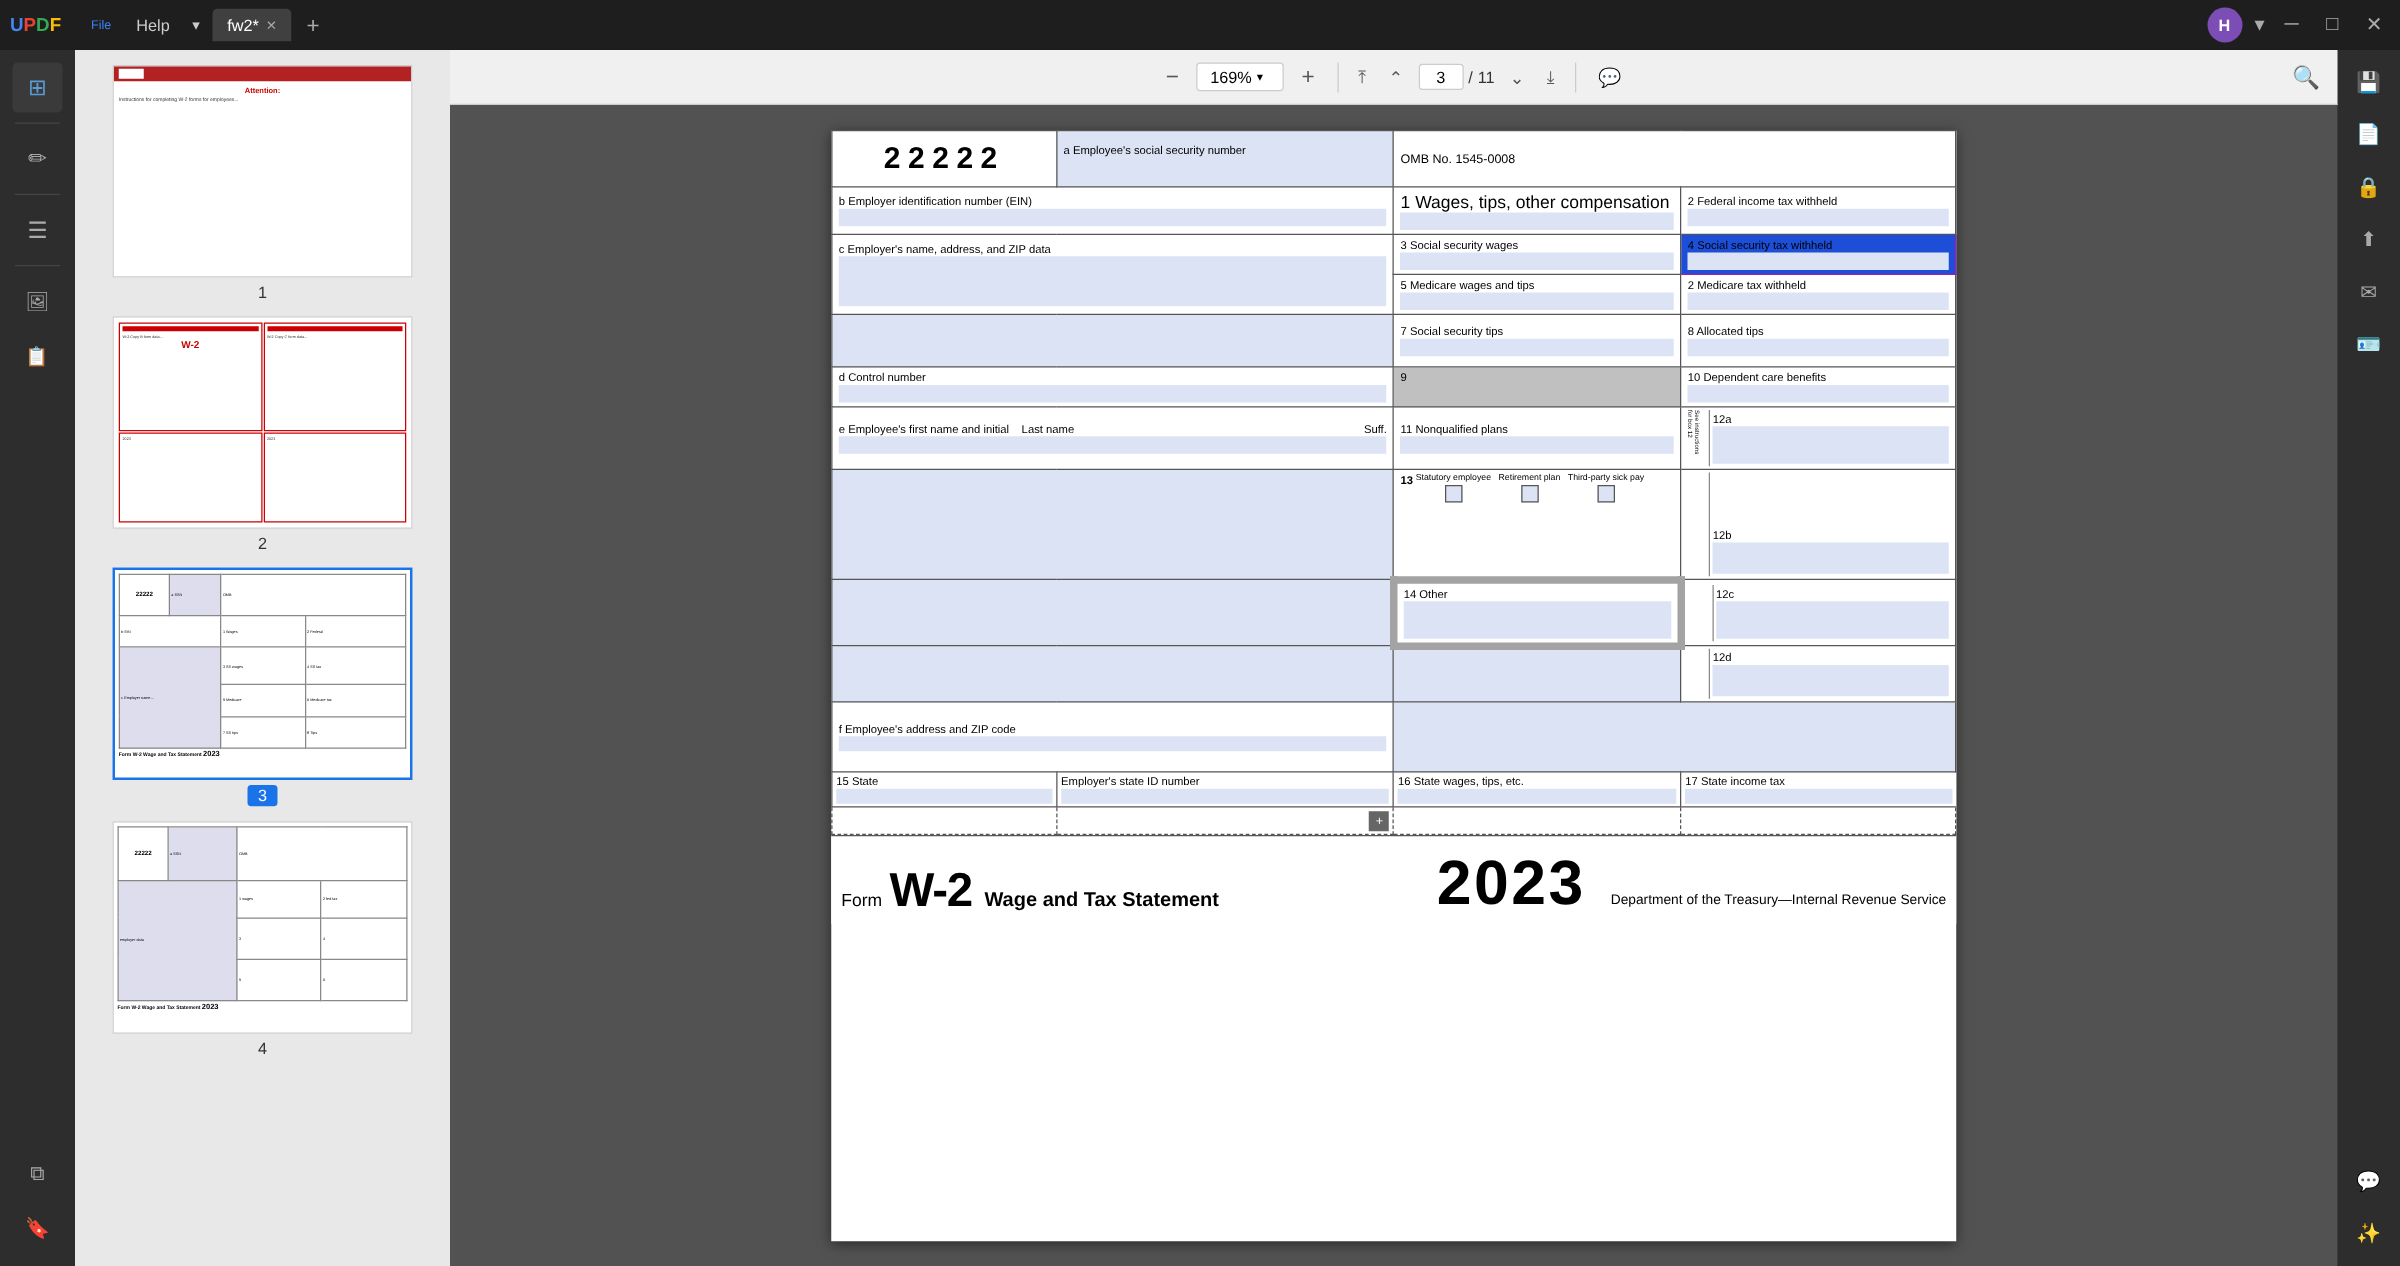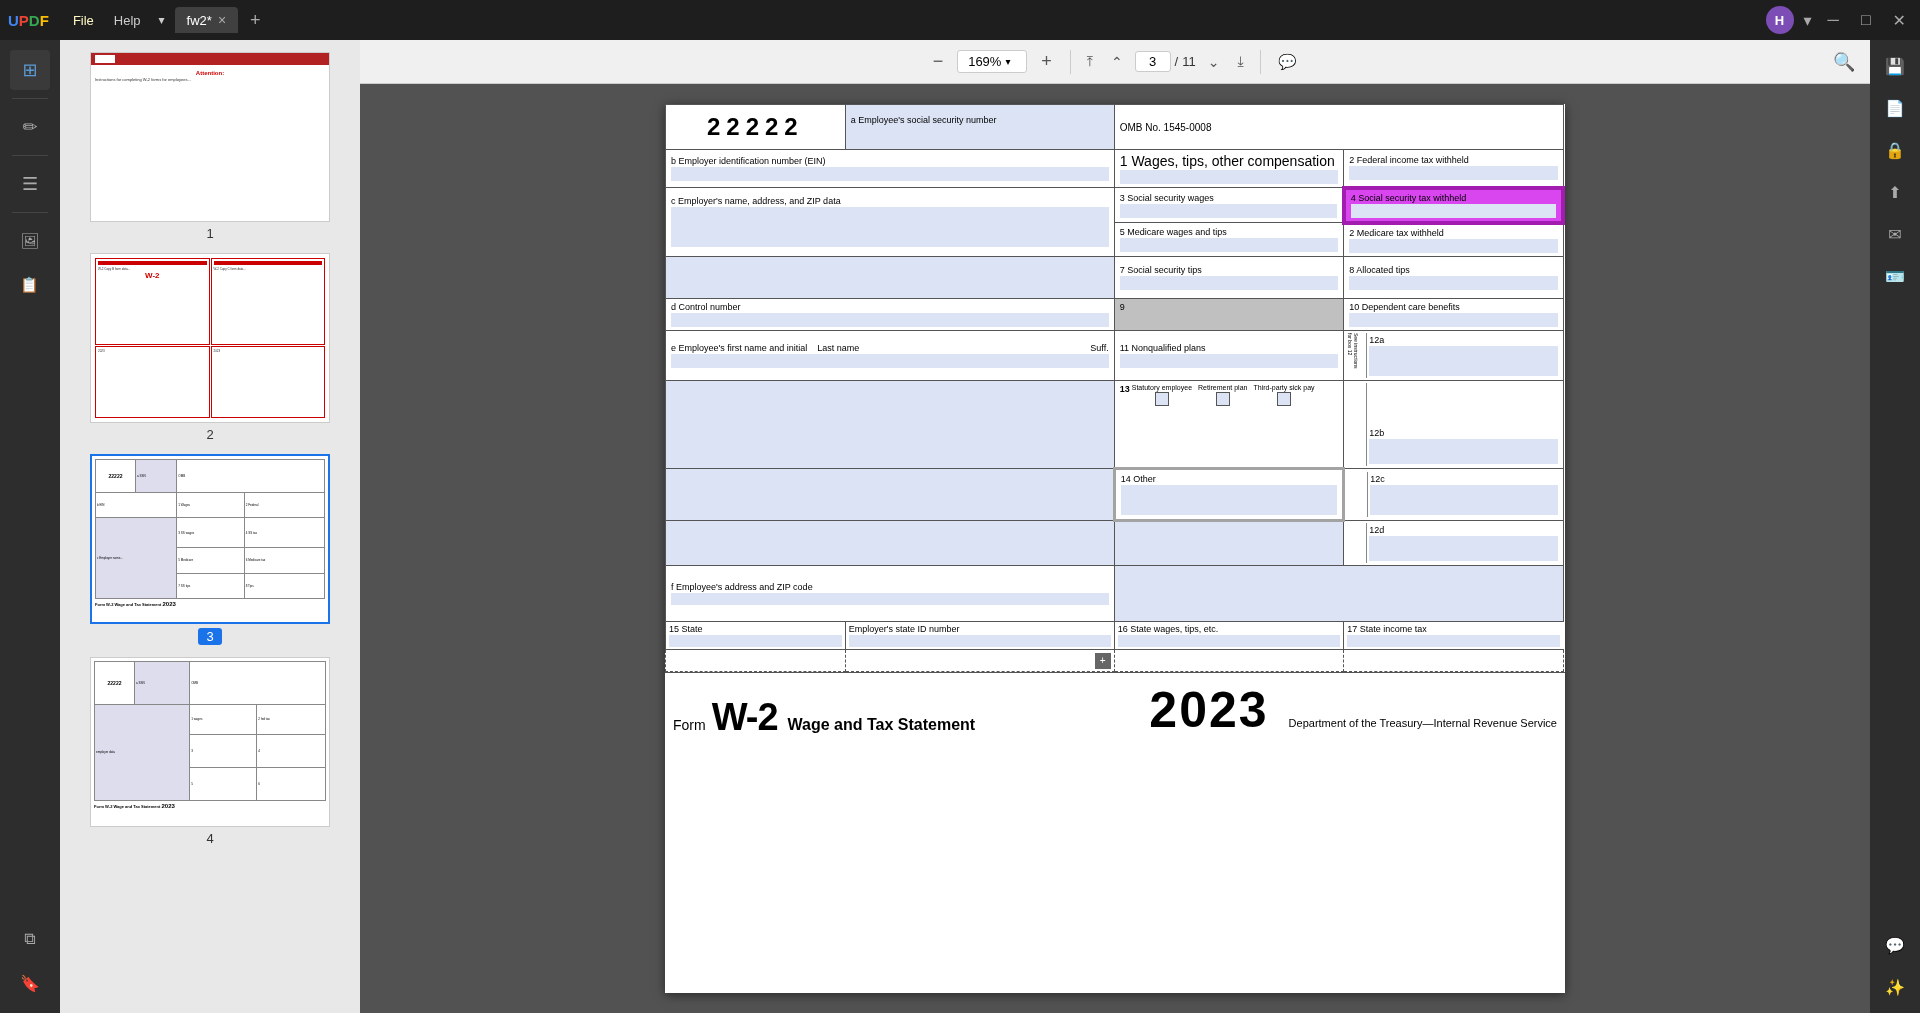--- a/index.html
+++ b/index.html
@@ -10,21 +10,21 @@
 
 <div style="position:fixed;top:0;left:0;right:0;height:40px;background:#1e1e1e;display:flex;align-items:center;padding:0 8px;gap:4px;z-index:100;">
 
   <div style="display:flex;align-items:center;margin-right:12px;">
     <span style="font-size:15px;font-weight:900;color:#4285f4;">U</span>
       <span style="font-size:15px;font-weight:900;color:#ea4335;">P</span>
       <span style="font-size:15px;font-weight:900;color:#34a853;">D</span>
       <span style="font-size:15px;font-weight:900;color:#fbbc04;">F</span>
   </div>
 
-  <span style="color:#fef9c3;font-size:13px;padding:4px 8px;cursor:pointer;">File</span>
+  <span style="color:#3b82f6;font-size:10px;padding:4px 8px;cursor:pointer;">File</span>
   <span style="color:#ccc;font-size:13px;padding:4px 8px;cursor:pointer;">Help</span>
 
   <div style="color:#ccc;font-size:12px;padding:4px 6px;cursor:pointer;">▾</div>
   <div style="display:flex;align-items:center;gap:6px;padding:5px 12px;background:#404040;border-radius:4px 4px 0 0;color:#fff;font-size:13px;cursor:pointer;">
     <span>fw2*</span>
     <span style="font-size:14px;color:#aaa;cursor:pointer;">×</span>
   </div>
   <span style="color:#aaa;font-size:18px;padding:4px 8px;cursor:pointer;">+</span>
 
   <div style="margin-left:auto;display:flex;align-items:center;gap:10px;">
@@ -231,21 +231,21 @@
 
           <tr>
             <td style="border:1px solid #555;padding:3px 5px;background:#fff;height:50px;" colspan="2" rowspan="2">
               <div style="font-size:9px;">c  Employer's name, address, and ZIP data</div>
               <div style="height:40px;background:#dce3f5;margin-top:1px;"></div>
             </td>
             <td style="border:1px solid #555;padding:3px 5px;background:#fff;">
               <div style="font-size:9px;">3  Social security wages</div>
               <div style="height:14px;background:#dce3f5;margin-top:1px;"></div>
             </td>
-            <td style="border:4px solid #a21caf;padding:3px 5px;background:#d946ef;">
+            <td style="border:1px solid #a21caf;padding:3px 5px;background:#1d4ed8;">
               <div style="font-size:9px;">4  Social security tax withheld</div>
               <div style="height:14px;background:#dce3f5;margin-top:1px;"></div>
             </td>
           </tr>
 
           <tr>
             <td style="border:1px solid #555;padding:3px 5px;background:#fff;">
               <div style="font-size:9px;">5  Medicare wages and tips</div>
               <div style="height:14px;background:#dce3f5;margin-top:1px;"></div>
             </td>
@@ -341,21 +341,21 @@
                   <div style="height:25px;background:#dce3f5;margin-top:1px;"></div>
                 </div>
               </div>
             </td>
           </tr>
 
           <tr>
             <td style="border:1px solid #555;padding:3px 5px;background:#dce3f5;height:50px;" colspan="2">
               <div style="height:45px;"></div>
             </td>
-            <td style="border:3px solid #a3a3a3;padding:3px 5px;background:#fff;">
+            <td style="border:6px solid #a3a3a3;padding:3px 5px;background:#fff;">
               <div style="font-size:9px;">14  Other</div>
               <div style="height:30px;background:#dce3f5;margin-top:1px;"></div>
             </td>
             <td style="border:1px solid #555;padding:2px 3px;background:#fff;">
               <div style="display:flex;height:100%;">
                 <div style="width:20px;border-right:1px solid #888;"></div>
                 <div style="flex:1;padding:2px;">
                   <div style="font-size:9px;">12c</div>
                   <div style="height:30px;background:#dce3f5;margin-top:1px;"></div>
                 </div>

